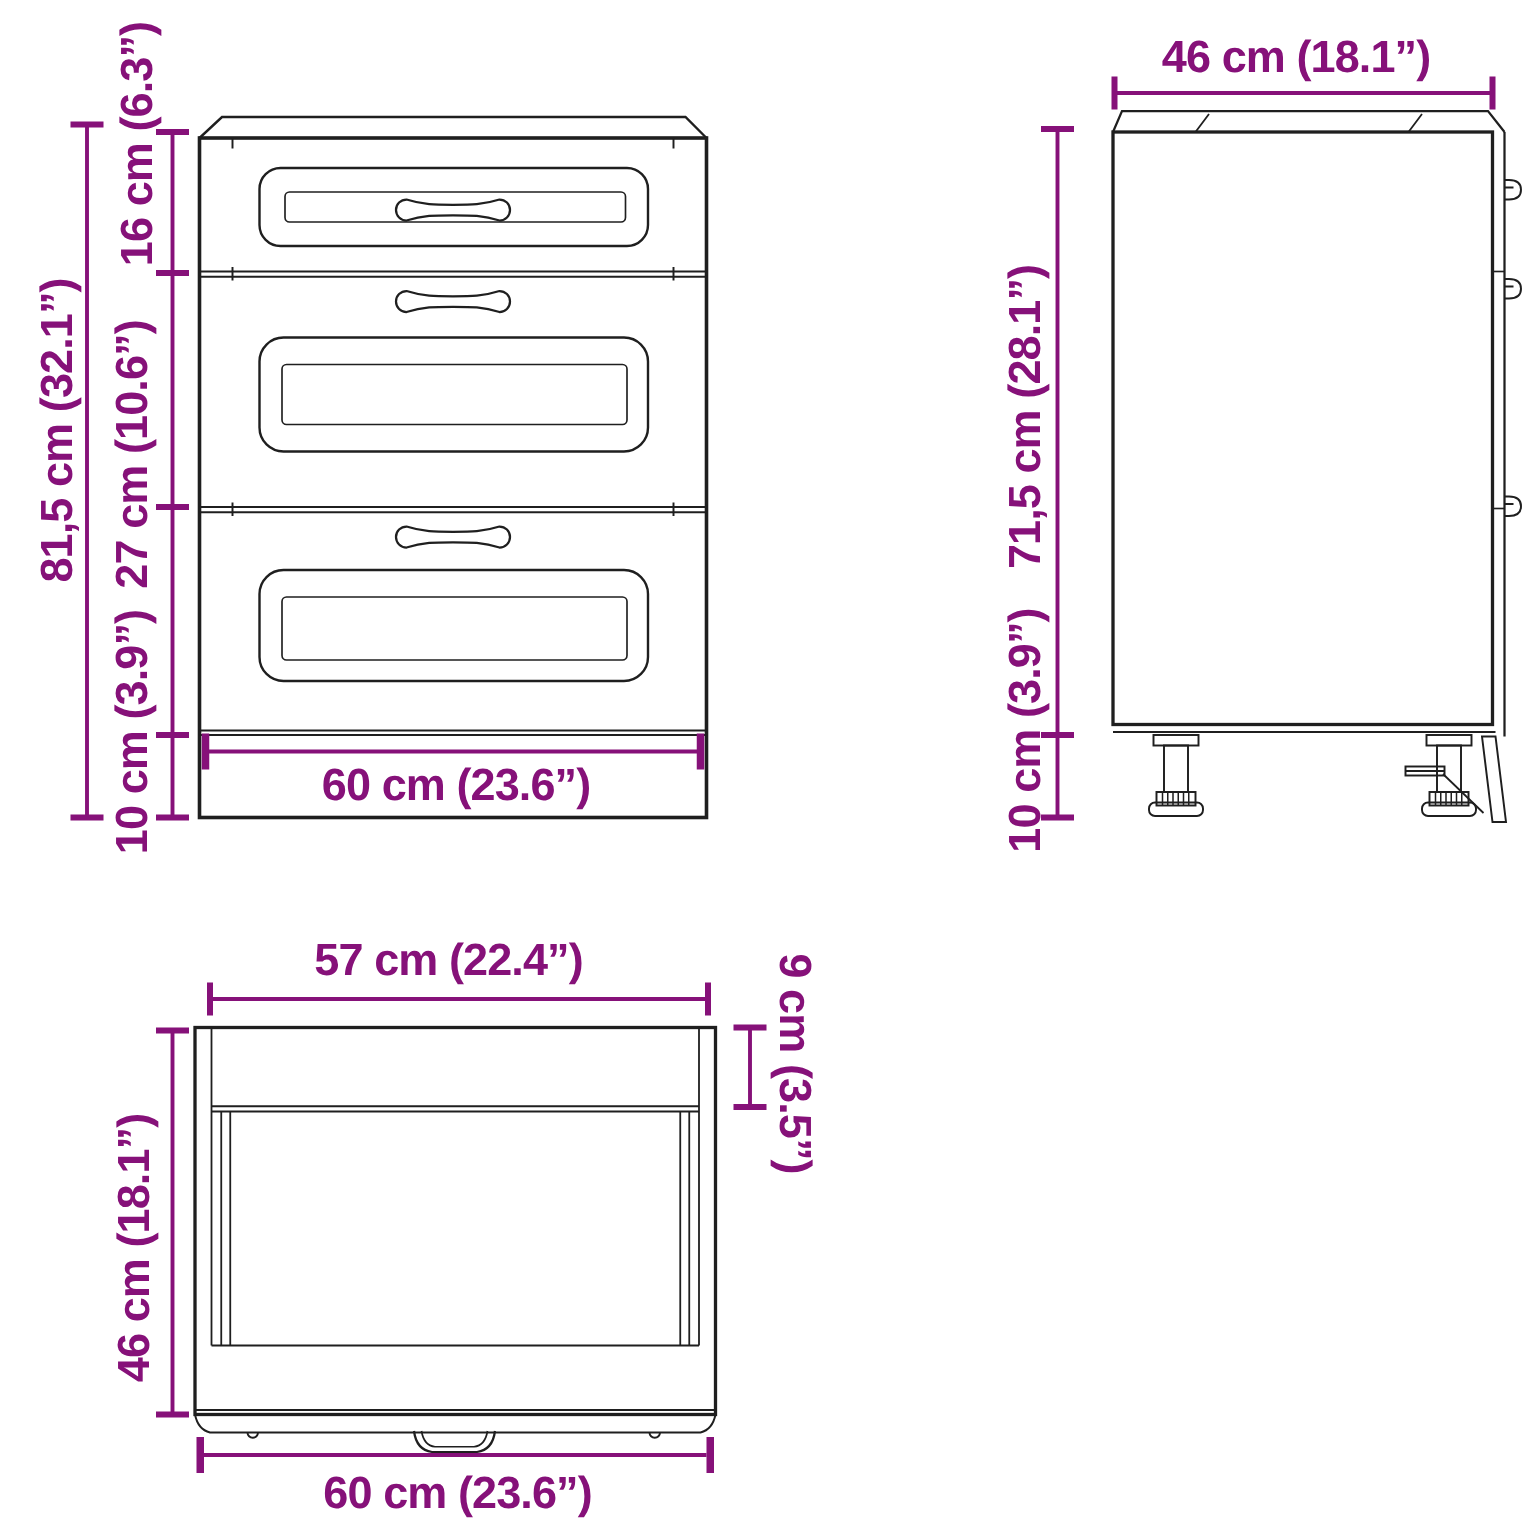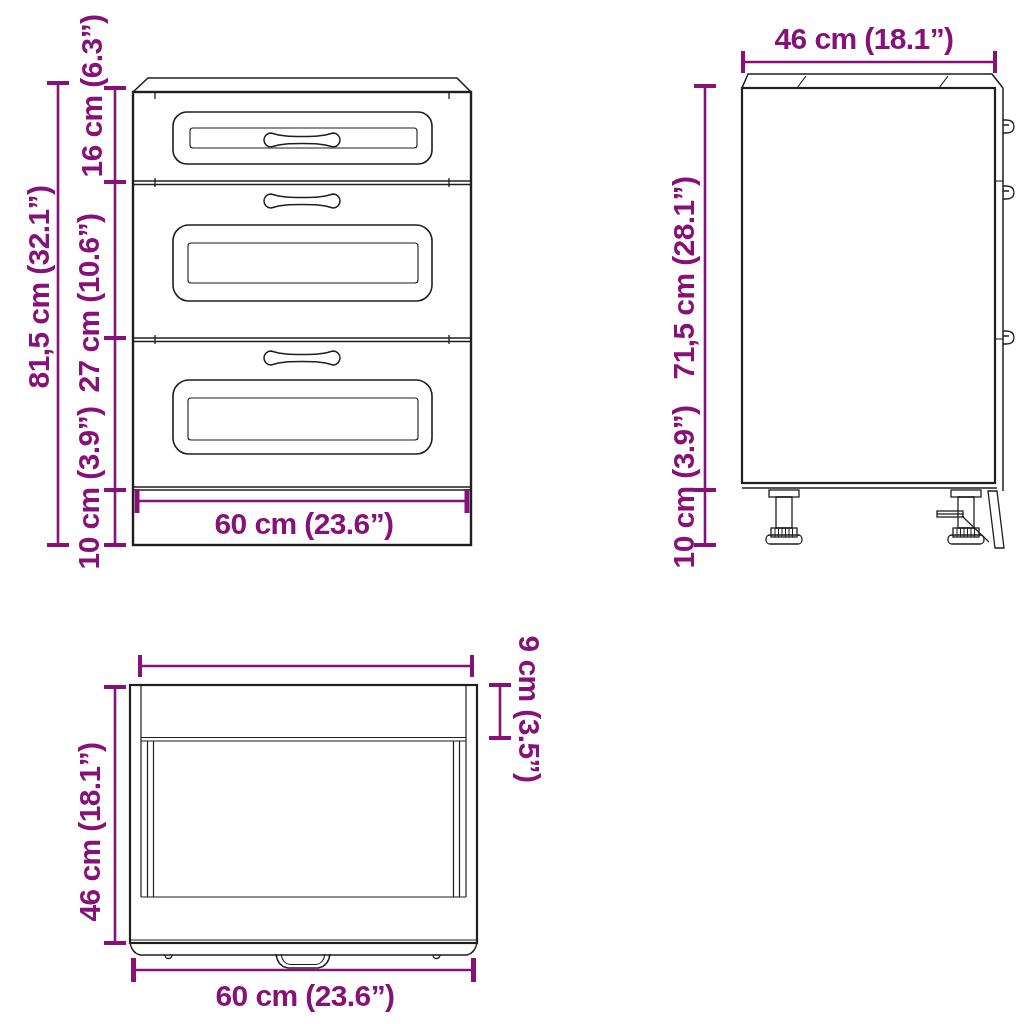--- a/index.html
+++ b/index.html
@@ -195,16 +195,17 @@
   <div class="dim-label rot-ccw" style="left:39px;top:287px">81,5 cm (32.1”)</div>
   <div class="dim-label rot-ccw" style="left:92px;top:96px">16 cm (6.3”)</div>
   <div class="dim-label rot-ccw" style="left:89px;top:303px">27 cm (10.6”)</div>
   <div class="dim-label rot-ccw" style="left:89px;top:488px">10 cm (3.9”)</div>
   <div class="dim-label" style="left:304px;top:524px">60 cm (23.6”)</div>
 
   <div class="dim-label" style="left:864px;top:39px">46 cm (18.1”)</div>
   <div class="dim-label rot-ccw" style="left:684px;top:278px">71,5 cm (28.1”)</div>
   <div class="dim-label rot-ccw" style="left:684px;top:487px">10 cm (3.9”)</div>
 
+  <div class="dim-label" style="left:299px;top:641px">57 cm (22.4”)</div>
   <div class="dim-label rot-cw" style="left:529px;top:709px">9 cm (3.5”)</div>
   <div class="dim-label rot-ccw" style="left:90px;top:832px">46 cm (18.1”)</div>
   <div class="dim-label" style="left:305px;top:996px">60 cm (23.6”)</div>
 </div>
 
 </body></html>

